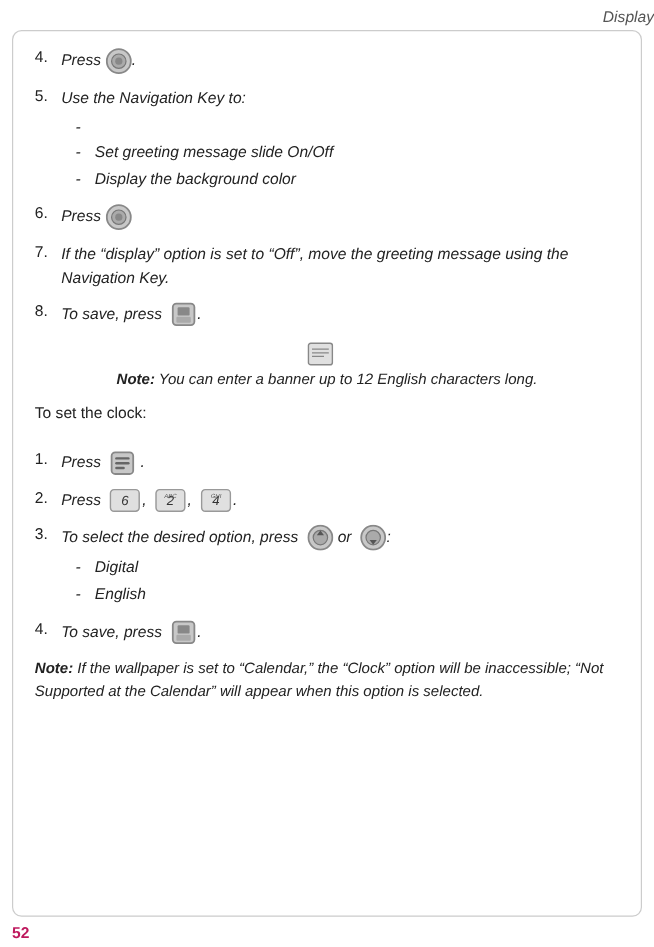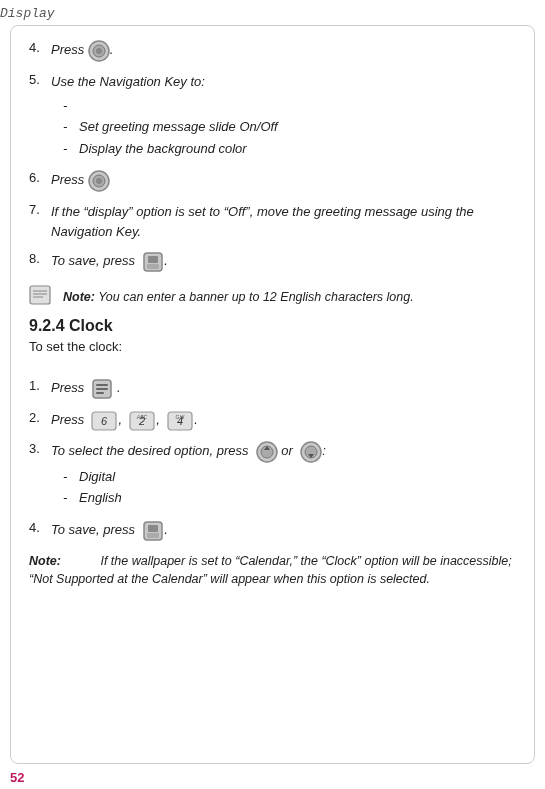--- a/index.html
+++ b/index.html
@@ -6,26 +6,25 @@
     body {
       width: 545px;
       height: 789px;
       font-family: Arial, sans-serif;
       font-size: 13px;
       background: #fff;
       display: flex;
       flex-direction: column;
     }
     .header {
-      text-align: left;
+      text-align: right;
       font-size: 13px;
       color: #555;
       padding: 6px 0 2px 0;
       font-style: italic;
-      font-family: Liberation Mono, monospace;
     }
     .main-content {
       border: 1px solid #ccc;
       border-radius: 8px;
       margin: 2px 10px 0 10px;
       padding: 14px 18px 14px 18px;
       flex: 1;
       overflow: hidden;
     }
     .item {
@@ -53,23 +52,24 @@
       display: flex;
       align-items: flex-start;
       margin-bottom: 2px;
     }
     .sub-item-dash {
       min-width: 16px;
       color: #222;
     }
     .note-block {
       display: flex;
-      align-items: flex-end;
+      align-items: center;
       margin-bottom: 10px;
       margin-left: 0;
+      flex-direction: column;
     }
     .note-icon-box {
       width: 28px;
       min-width: 28px;
       height: 22px;
       margin-right: 6px;
       margin-top: 2px;
     }
     .note-text {
       font-size: 12.5px;
@@ -105,21 +105,20 @@
       color: #be185d;
       font-weight: bold;
     }
     .bold-note {
       font-weight: bold;
       font-style: italic;
     }
     .normal-note {
       font-weight: normal;
       font-style: italic;
-      margin-left: 36px;
     }
   </style>
 </head>
 <body>
 
 <div class="header">
   <span>Display</span>
 </div>
 
 <div class="main-content">
@@ -196,23 +195,20 @@
         <line x1="4" y1="9" x2="18" y2="9" stroke="#888" stroke-width="1"></line>
         <line x1="4" y1="12" x2="14" y2="12" stroke="#888" stroke-width="1"></line>
       </svg>
     </div>
     <div class="note-text">
       <b>Note:</b>
       <span>You can enter a banner up to 12 English characters long.</span>
     </div>
   </div>
 
-  <div class="section-title">
-    <span>9.2.4</span>&nbsp;<span>Clock</span>
-  </div>
   <div class="section-subtitle">To set the clock:</div>
 
   <div class="item">
     <span class="item-num">1.</span>
     <span class="item-content">
       Press&nbsp;
       <svg width="22" height="22" viewBox="0 0 22 22" style="vertical-align:middle;">
         <rect x="2" y="2" width="18" height="18" rx="3" fill="#c8c8c8" stroke="#888" stroke-width="1.5"></rect>
         <rect x="5" y="6" width="12" height="2" rx="1" fill="#666"></rect>
         <rect x="5" y="10" width="12" height="2" rx="1" fill="#666"></rect>

